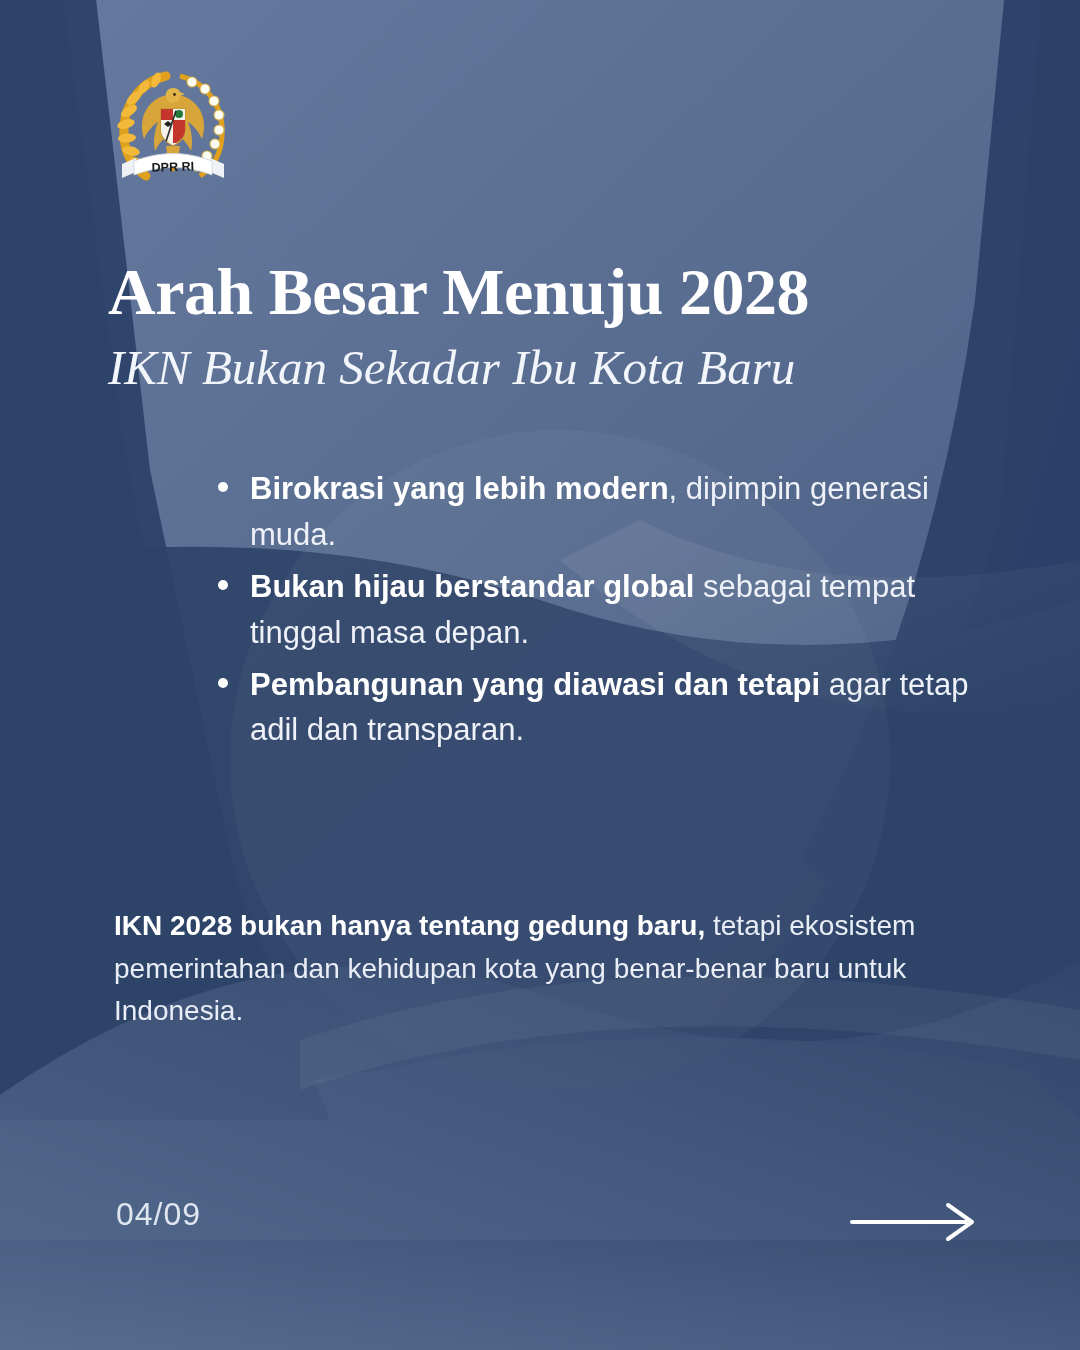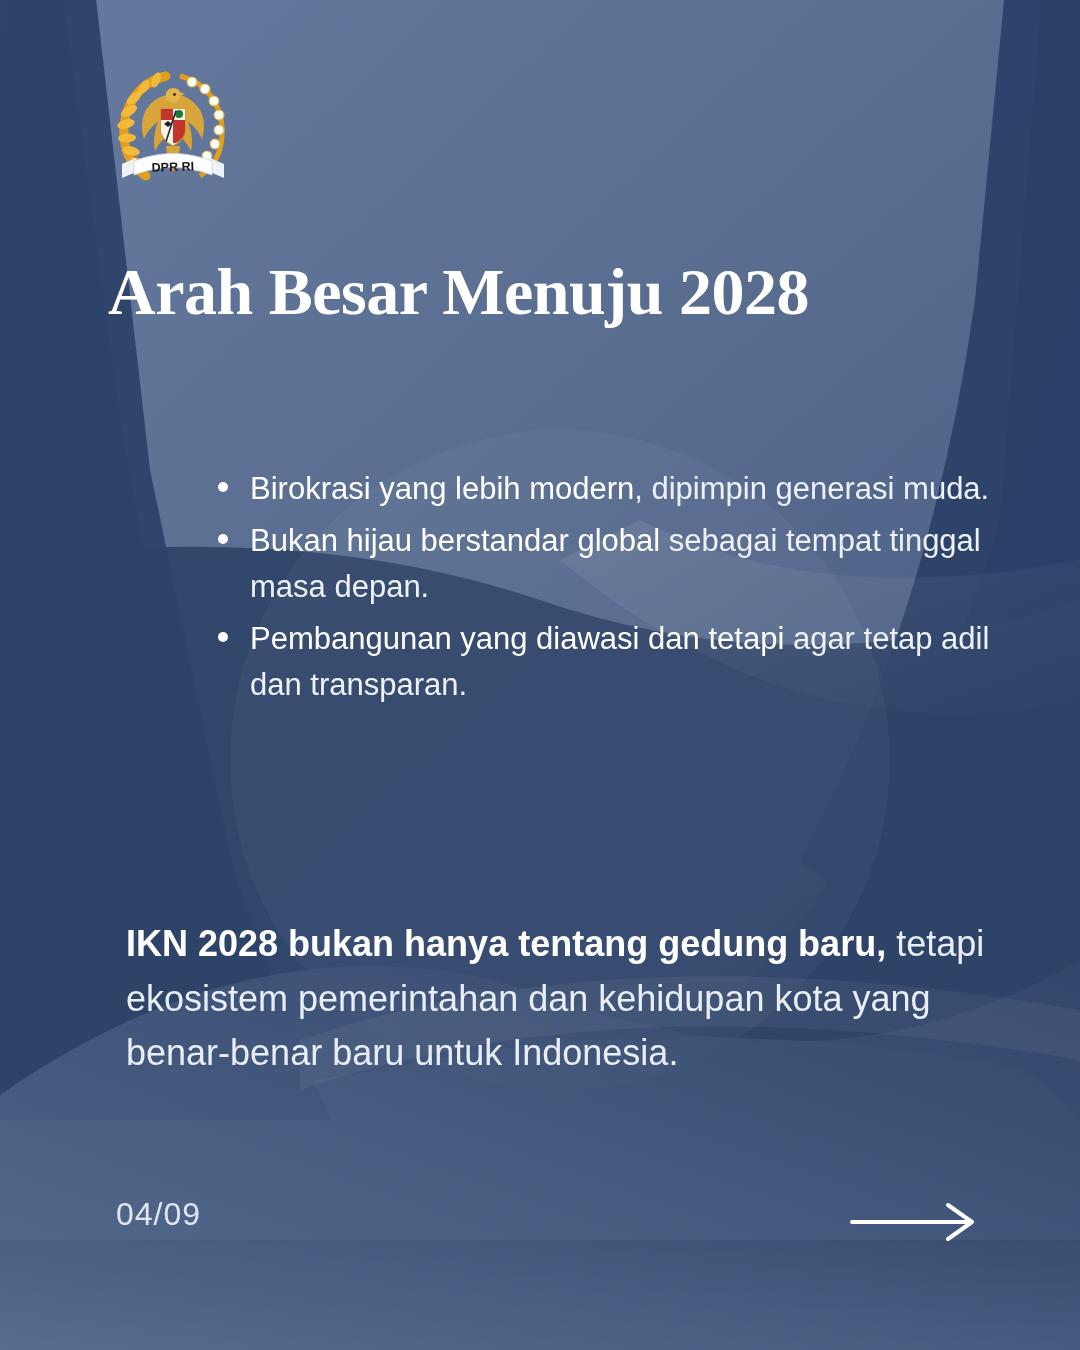--- a/index.html
+++ b/index.html
@@ -59,27 +59,27 @@
     line-height:1.48;
     color:#eef2f8;
     font-weight:300;
     margin-bottom:6px;
   }
   .bullet .dot{
     position:absolute;left:12px;top:16px;
     width:10px;height:10px;border-radius:50%;
     background:#ffffff;
   }
-  .bullet b{font-weight:400;color:#ffffff;}
+  .bullet b{font-weight:700;color:#ffffff;}
 
   
   .closing{
     position:absolute;left:114px;top:905px;width:870px;
-    font-size:36px;line-height:1.52;color:#e9eef6;font-weight:300;
-    margin:12px;
+    font-size:28px;line-height:1.52;color:#e9eef6;font-weight:300;
+    margin:0;
   }
   .closing b{font-weight:700;color:#ffffff;}
 
   
   .page-num{
     position:absolute;left:116px;top:1196px;
     font-size:32px;font-weight:300;color:#dfe6f0;letter-spacing:1px;
   }
   .next-arrow{
     position:absolute;right:100px;top:1200px;
@@ -212,20 +212,21 @@
         <path d="M16,102 L30,96 L30,110 L16,116 Z" fill="#eef1f5"></path>
         <path d="M118,102 L104,96 L104,110 L118,116 Z" fill="#eef1f5"></path>
         <path d="M28,99 C55,89 79,89 106,99 L106,113 C79,103 55,103 28,113 Z" fill="#ffffff" stroke="#ccd3dd" stroke-width="0.8"></path>
         <text x="67" y="109" text-anchor="middle" font-family="Liberation Sans, sans-serif" font-size="12.5" font-weight="700" fill="#1a1a1a" transform="rotate(-2 67 109)">DPR RI</text>
       </g>
     </svg>
   </div>
 
   <div class="heading">
     <h1 class="title">Arah Besar Menuju 2028</h1>
+    <h2 class="subtitle">IKN Bukan Sekadar Ibu Kota Baru</h2>
   </div>
 
   <ul class="bullets">
     <li class="bullet">
       <span class="dot"></span>
       <b>Birokrasi yang lebih modern</b><span>, dipimpin generasi muda.</span>
     </li>
     <li class="bullet">
       <span class="dot"></span>
       <b>Bukan hijau berstandar global</b><span> sebagai tempat tinggal masa depan.</span>

